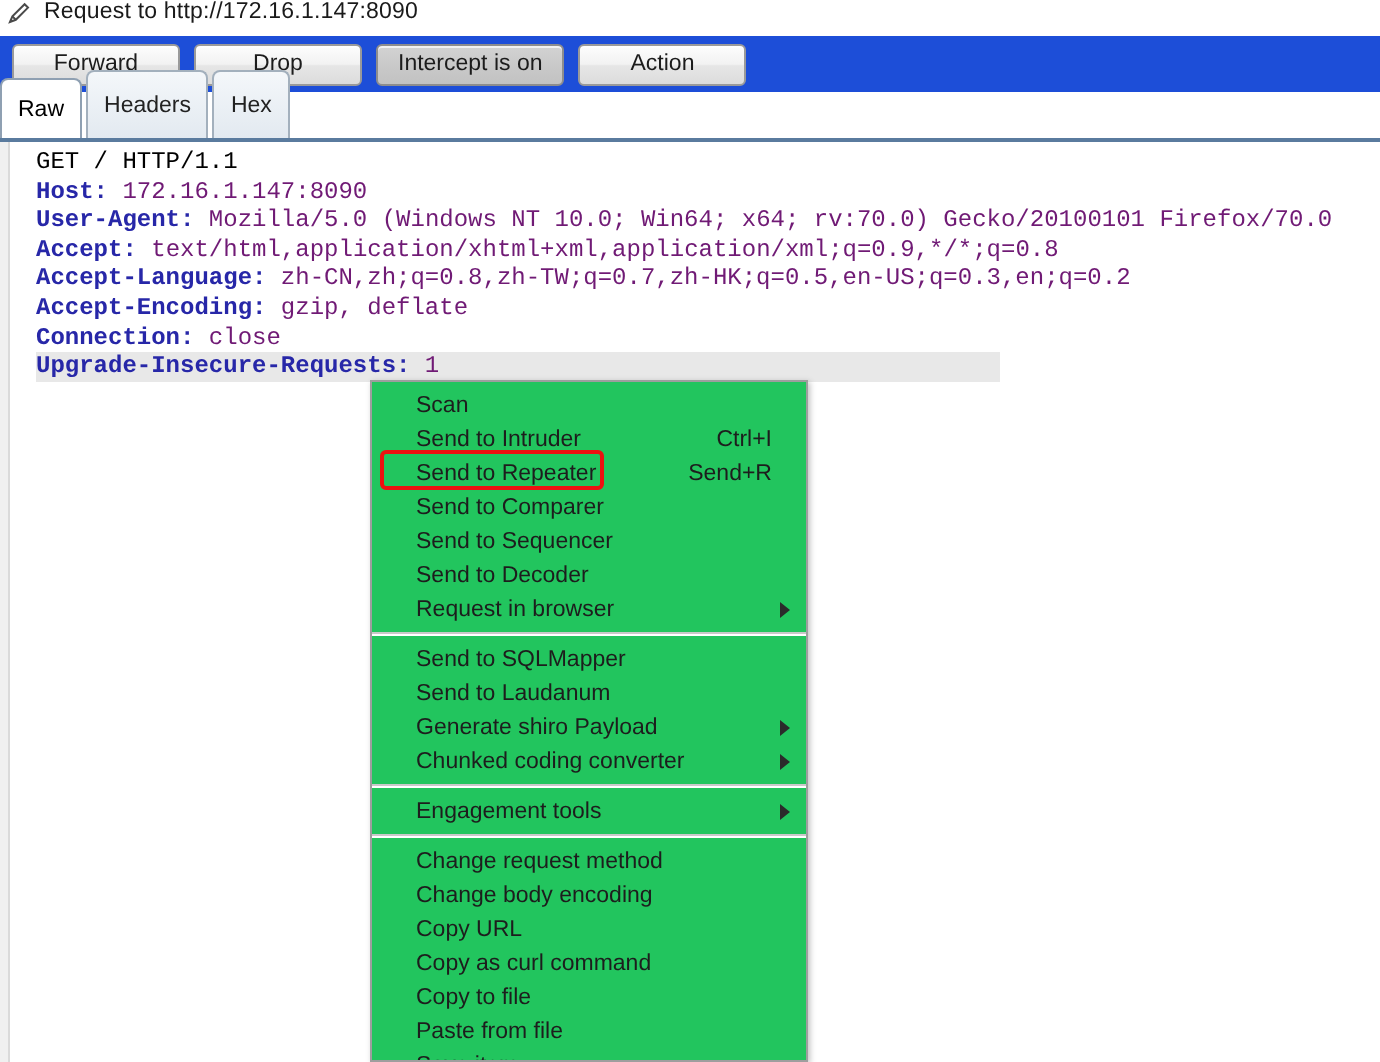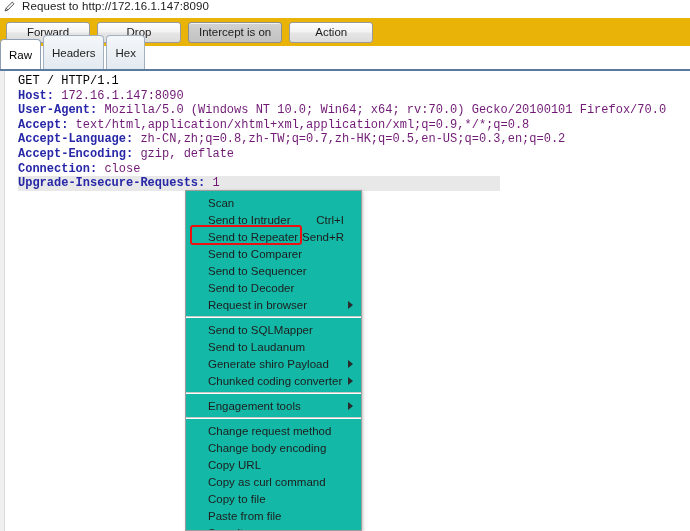--- a/index.html
+++ b/index.html
@@ -39,21 +39,21 @@
     color: #1a1a1a;
     white-space: nowrap;
     letter-spacing: 0.1px;
   }
 
   
   .toolbar {
     position: absolute;
     left: 0; top: 18px;
     width: 690px; height: 28px;
-    background: #eab308;
+    background: #1d4ed8;
     display: flex;
     align-items: center;
     gap: 7px;
     padding-left: 6px;
     box-sizing: border-box;
   }
   .tbtn {
     height: 21px;
     min-width: 84px;
     border: 1px solid #9a9a9a;
@@ -142,22 +142,22 @@
   .code .line { height: 14.6px; }
   .code .hdr { color: #2727a8; font-weight: bold; }
   .code .val { color: #701a75; }
   .code .line.hl { background: #e8e8e8; display: inline-block; padding-right: 280px; }
 
   
   .ctxmenu {
     position: absolute;
     left: 185px;
     top: 190px;
-    width: 177px;
-    background: #14b8a6;
+    width: 219px;
+    background: #22c55e;
     border: 1px solid #9e9e9e;
     box-shadow: 1px 1px 3px rgba(0,0,0,0.25);
     box-sizing: border-box;
     padding: 3px 0 0 0;
     overflow: hidden;
     height: 341px;
   }
   .mi {
     position: relative;
     height: 17px;

